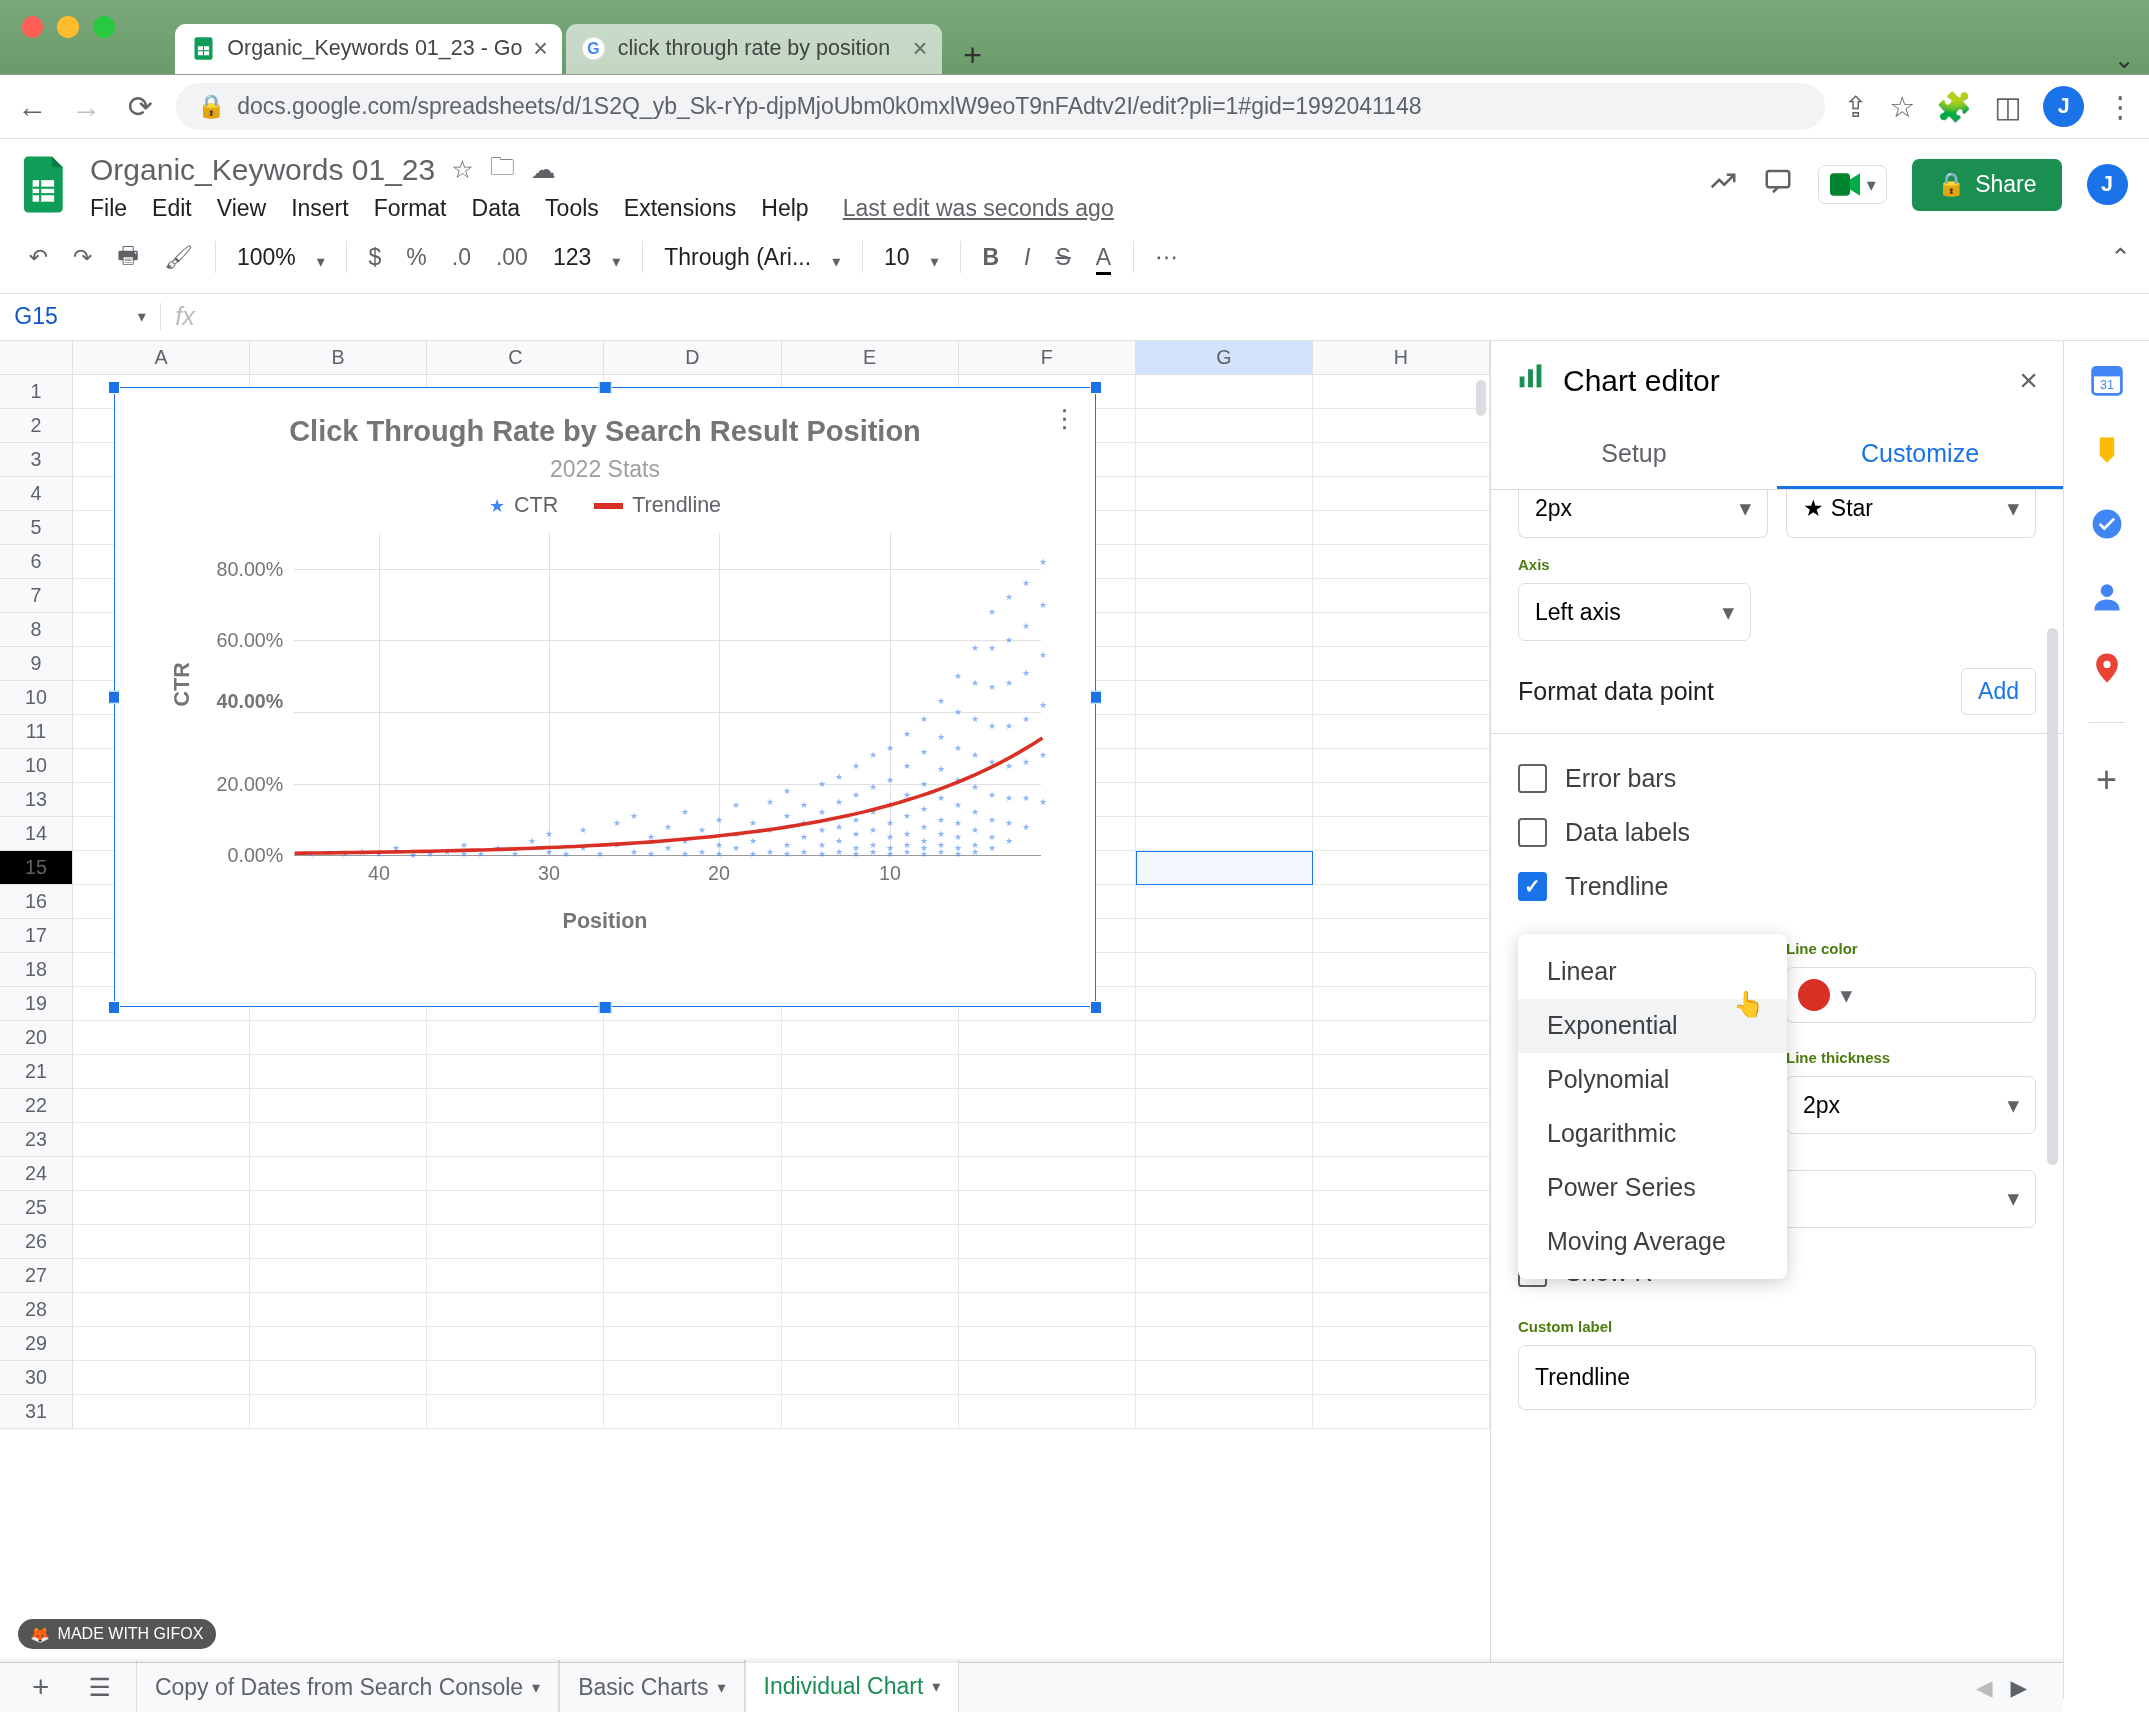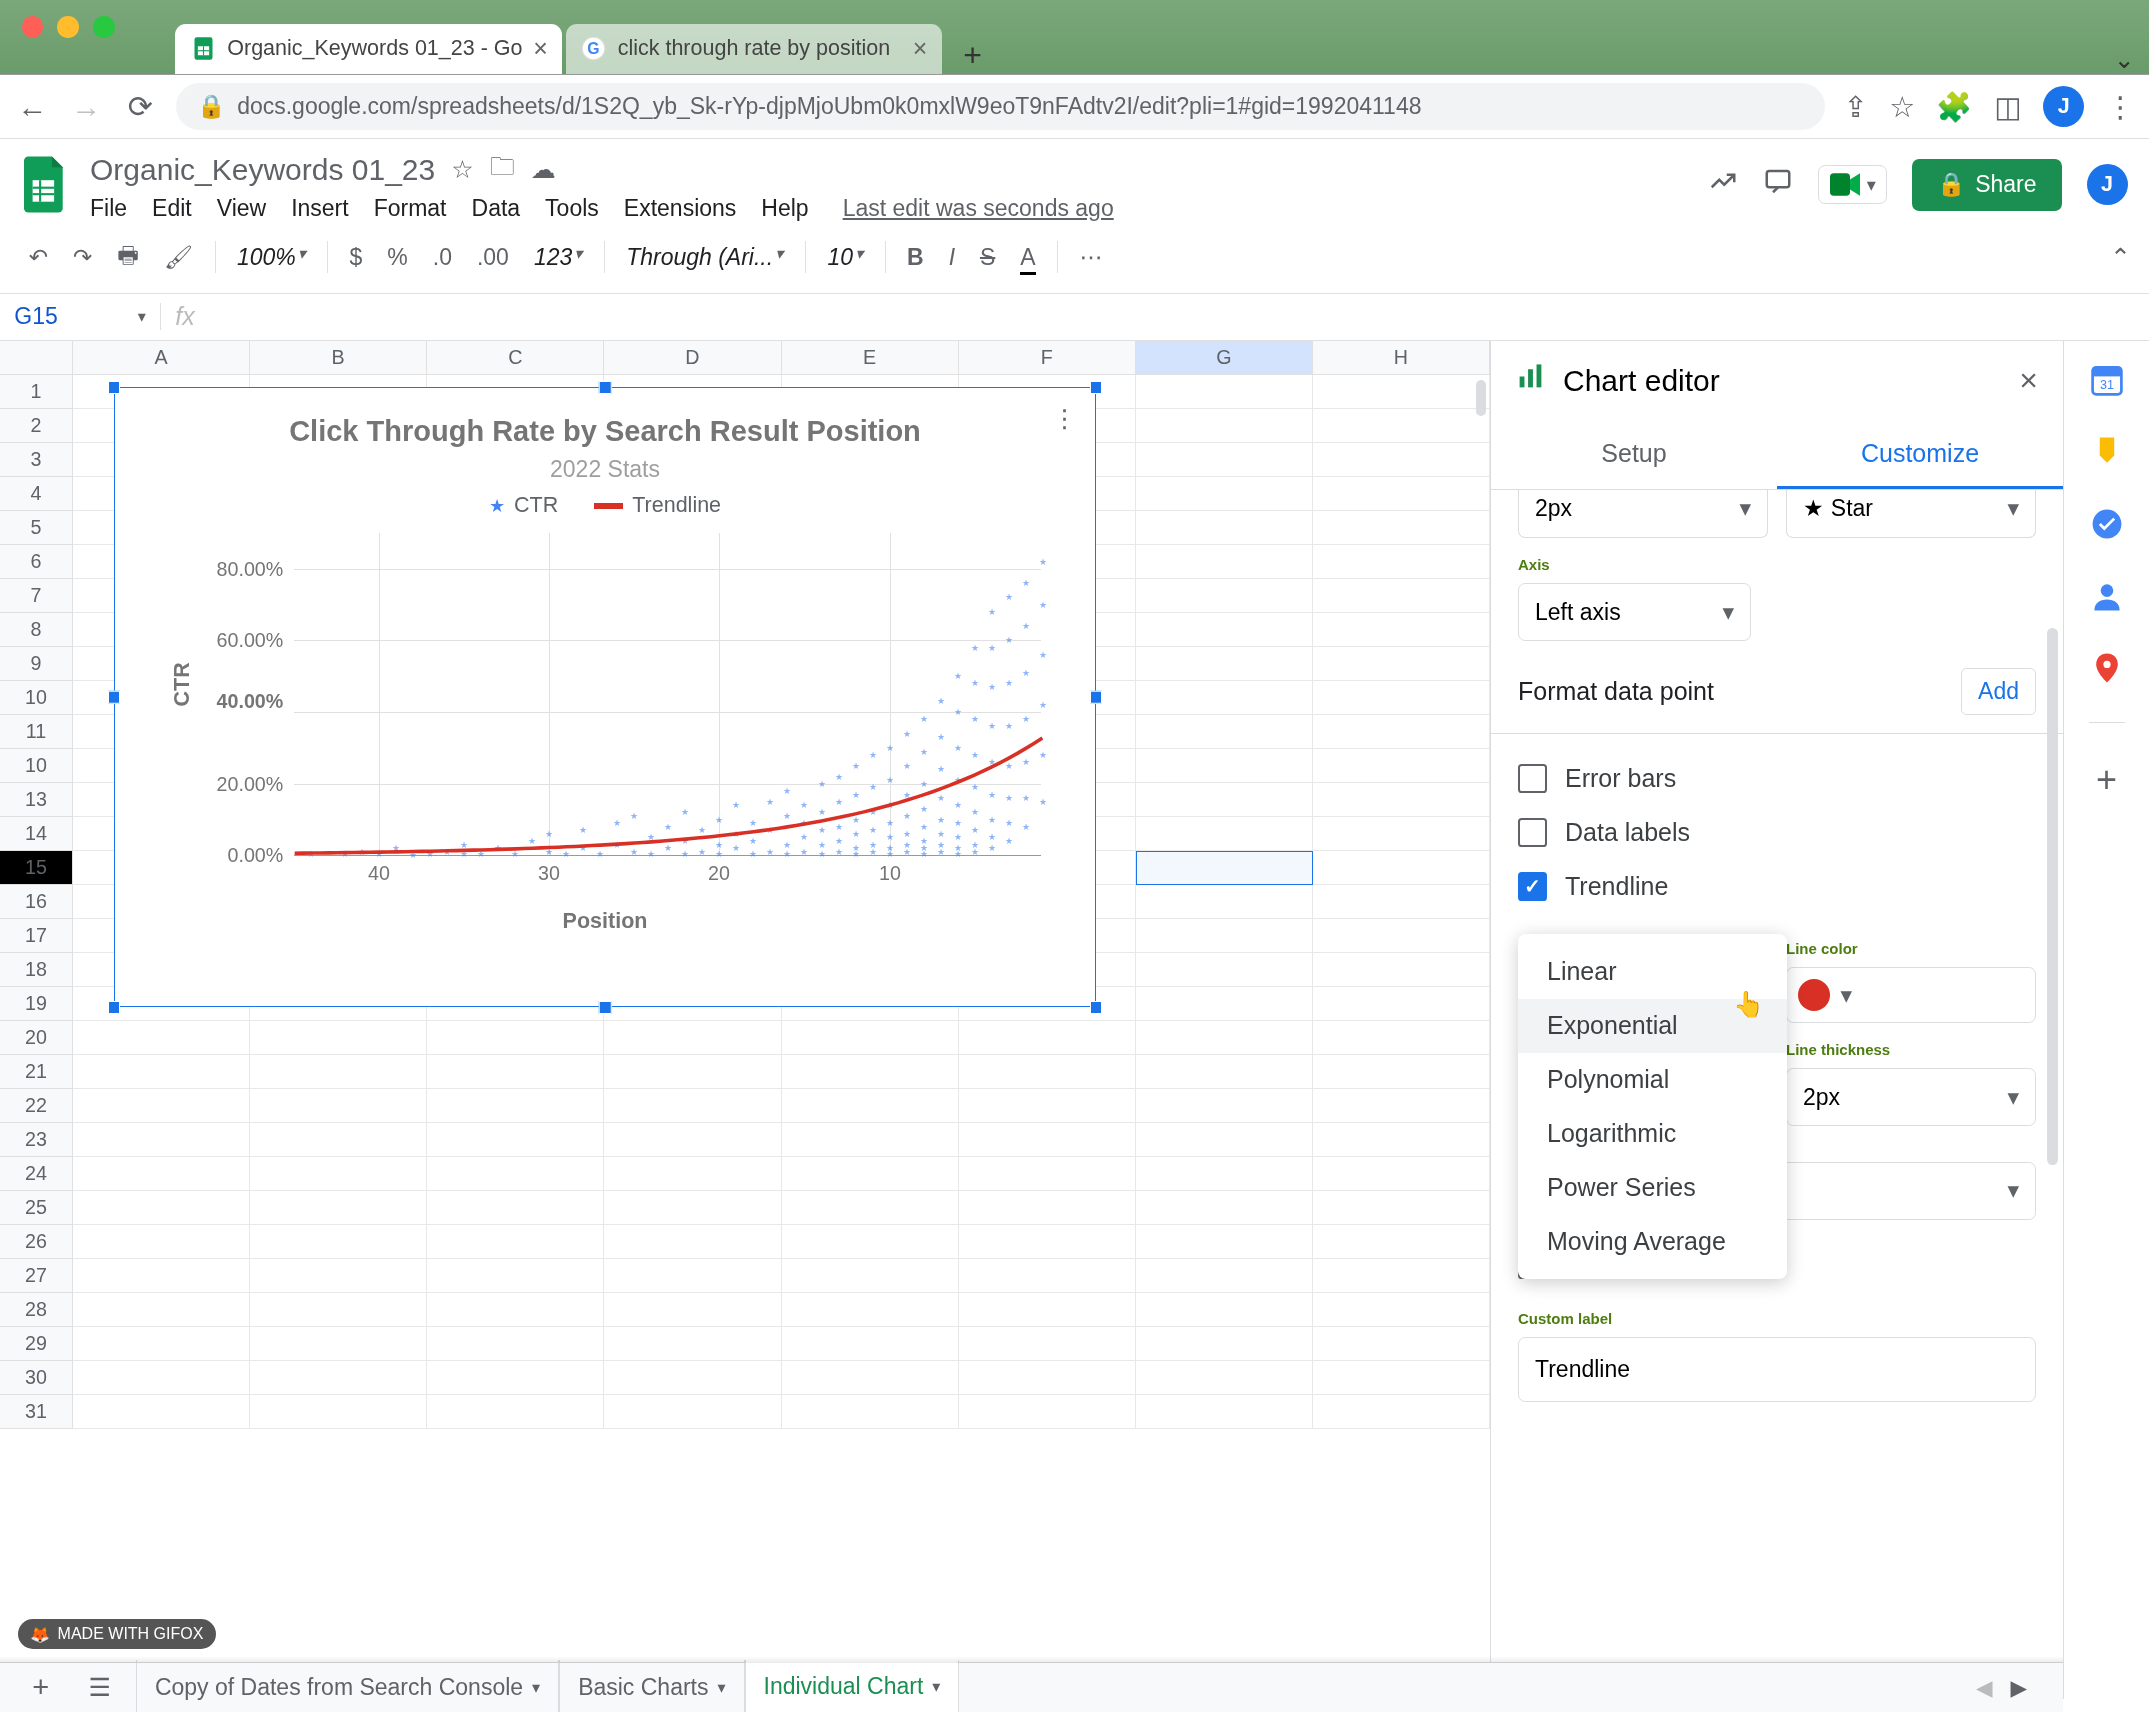--- a/index.html
+++ b/index.html
@@ -39,21 +39,21 @@
 .menu-item { font-size: 23px; color: #202124; }
 .last-edit { font-size: 23px; color: #5f6368; text-decoration: underline; margin-left: 9px; }
 .header-right { display: flex; align-items: center; gap: 25px; }
 .meet-btn { background: #fff; border: 0.9px solid #dadce0; border-radius: 7.2px; padding: 7.2px 10.7px; display: flex; align-items: center; gap: 7.2px; }
 .share-btn { background: #1a8f51; color: #fff; border: none; border-radius: 7.2px; padding: 12.5px 25px; font-size: 23px; font-weight: 500; display: flex; align-items: center; gap: 9px; }
 
 
 .toolbar { display: flex; align-items: center; padding: 7.2px 18px; gap: 3.6px; border-bottom: 0.9px solid #e0e0e0; background: #fff; }
 .tb-btn { padding: 9px 10.7px; font-size: 23px; color: #5f6368; border-radius: 3.6px; }
 .tb-sep { width: 0.9px; height: 32px; background: #e0e0e0; margin: 0 7.2px; }
-.tb-select { display: flex; align-items: flex-start; gap: 2px; padding: 5.4px 10.7px; font-size: 23px; color: #202124; font-style: italic; }
+.tb-select { display: flex; align-items: flex-end; gap: 21px; padding: 5.4px 10.7px; font-size: 23px; color: #202124; }
 .tb-caret { font-size: 16px; color: #5f6368; }
 .tb-collapse { margin-left: auto; font-size: 25px; color: #5f6368; }
 
 
 .namebox-row { display: flex; align-items: center; border-bottom: 0.9px solid #e0e0e0; height: 47px; }
 .namebox { width: 161px; display: flex; align-items: center; padding: 0 14.3px; font-size: 23px; color: #1155cc; border-right: 0.9px solid #e0e0e0; }
 .namebox .caret { margin-left: auto; color: #5f6368; font-size: 16px; }
 .fx { padding: 0 14.3px; font-style: italic; color: #bbb; font-size: 25px; }
 
 
@@ -942,21 +942,21 @@
             <span class="caret" style="margin-left:10.7px;">▾</span>
           </div>
         </div>
       </div>
 
       <div style="display:flex; gap:18px; margin-top:18px;">
         <div style="flex:1;">
             <div style="height:72px;"></div>
           </div>
         <div style="flex:1;">
-          <div class="section-label" style="margin-top:0;"><span>Line thickness</span></div>
+          <div class="section-label" style="margin-top:8px;"><span>Line thickness</span></div>
           <div class="select-box">
             <span>2px</span>
               <span class="caret">▾</span>
           </div>
         </div>
       </div>
 
       <div class="field-row" style="margin-top:36px;">
         <div class="select-box">
           <span>Custom</span>

